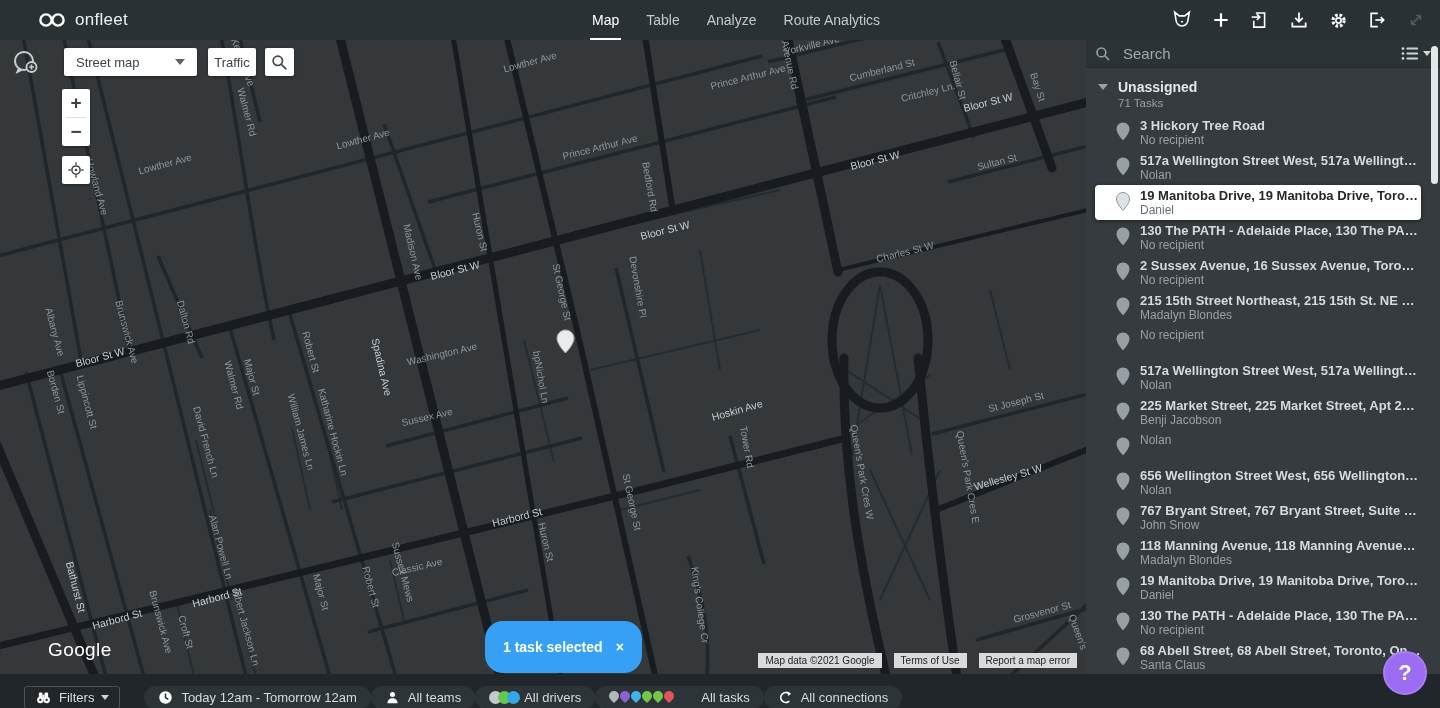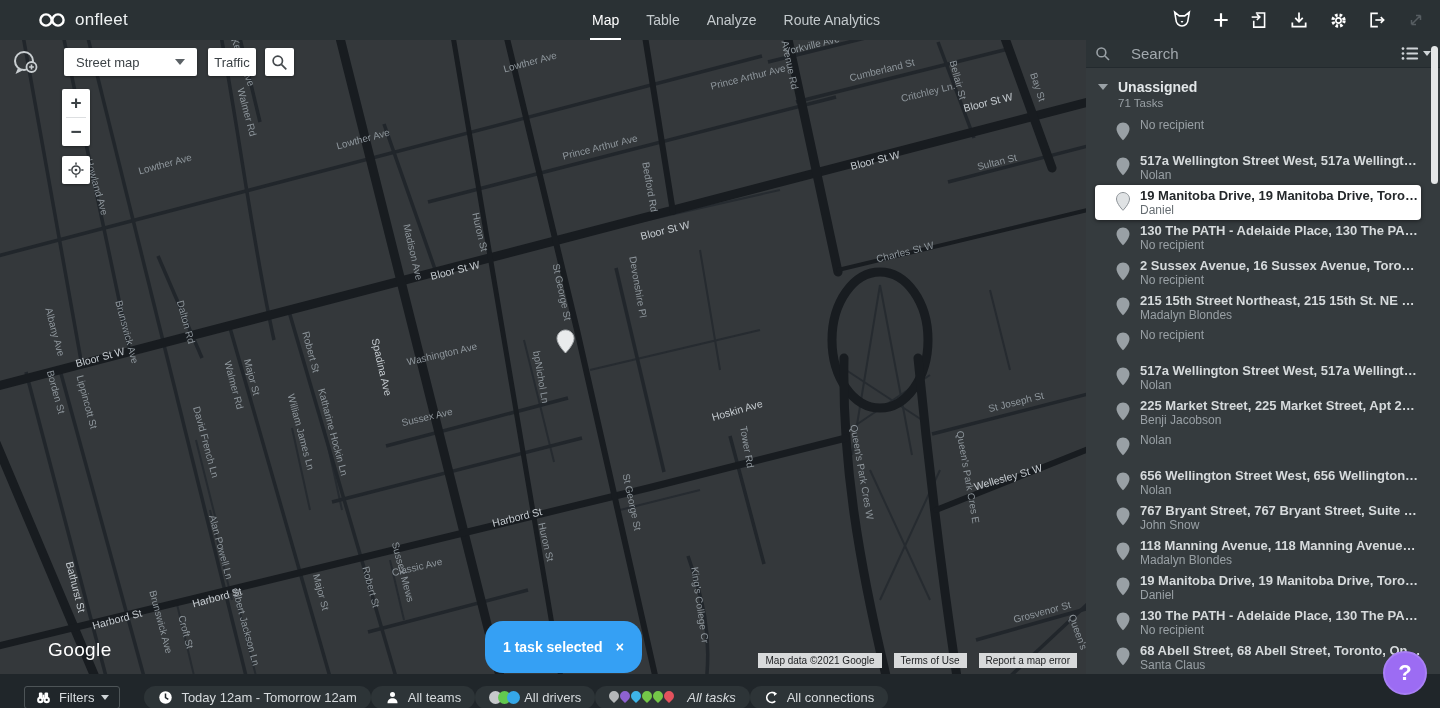--- a/index.html
+++ b/index.html
@@ -61,21 +61,21 @@
                  font-size:19px; font-weight:500; letter-spacing:.4px; }
   .attribution { position:absolute; right:9px; top:613px; display:flex; gap:12px; }
   .attribution span { background:#d8dadb; color:#1c1e20; font-size:10px;
                       padding:2px 7px; white-space:nowrap; }
   .attribution span.link { cursor:pointer; }
 
   
   .sidebar { position:absolute; left:1086px; top:40px; width:354px; height:634px;
              background:#353b3e; }
   .search-row { height:28px; background:#2c3336; border-bottom:1px solid #232a2e;
-                display:flex; align-items:center; padding:0 9px; gap:20px; }
+                display:flex; align-items:center; padding:0 9px; gap:12px; }
   .search-input { flex:1; background:transparent; border:none; outline:none;
                   color:#dfe3e5; font-size:15px; font-family:"Liberation Sans",sans-serif; }
   .search-input::placeholder { color:#a2a9ae; opacity:1; }
   .view-toggle { display:flex; align-items:center; gap:4px; cursor:pointer; }
   .caret-light { width:0; height:0; border-left:4px solid transparent;
                  border-right:4px solid transparent; border-top:5px solid #cfd4d7; }
 
   .task-scroll { position:absolute; left:0; top:28px; width:354px; height:606px;
                  overflow:hidden; }
   .group-header { padding:11px 0 6px 12px; display:flex; gap:10px; cursor:pointer; }
@@ -407,20 +407,21 @@
         <div class="group-count">71 Tasks</div>
       </span>
     </div>
     <div id="task-list">
         <div class="task">
     <span class="pin">
       <svg width="14" height="19" viewBox="0 0 14 19">
         <path d="M7,0.5 C3.4,0.5 0.5,3.4 0.5,7 C0.5,11.7 7,18.3 7,18.3 C7,18.3 13.5,11.7 13.5,7 C13.5,3.4 10.6,0.5 7,0.5 Z" fill="#99a0a5"></path>
       </svg>
     </span>
+    <div class="task-title">3 Hickory Tree Road</div>
     <div class="task-recipient">No recipient</div>
   </div>
         <div class="task">
     <span class="pin">
       <svg width="14" height="19" viewBox="0 0 14 19">
         <path d="M7,0.5 C3.4,0.5 0.5,3.4 0.5,7 C0.5,11.7 7,18.3 7,18.3 C7,18.3 13.5,11.7 13.5,7 C13.5,3.4 10.6,0.5 7,0.5 Z" fill="#99a0a5"></path>
       </svg>
     </span>
     <div class="task-title">517a Wellington Street West, 517a Wellingt…</div>
     <div class="task-recipient">Nolan</div>
@@ -598,21 +599,21 @@
 
   <div class="fpill">
     <span class="minipins" id="task-pins">
         <span class="mini-pin" style="background: rgb(180, 183, 185);"></span>
         <span class="mini-pin" style="background: rgb(142, 98, 209);"></span>
         <span class="mini-pin" style="background: rgb(62, 181, 232);"></span>
         <span class="mini-pin" style="background: rgb(116, 199, 72);"></span>
         <span class="mini-pin" style="background: rgb(116, 199, 72);"></span>
         <span class="mini-pin" style="background: rgb(228, 82, 93);"></span>
       </span>
-    <span style="margin-left:5px;font-style:italic;">All tasks</span>
+    <span style="margin-left:19px;">All tasks</span>
   </div>
 
   <div class="fpill">
     <svg width="15" height="15" viewBox="0 0 24 24">
       <path d="M18,6.2 A8,8 0 1 0 18,17.8" fill="none" stroke="#ffffff" stroke-width="2.8"></path>
       <path d="M15.5,2.5 L21,6 L16,9.5 Z" fill="#ffffff"></path>
     </svg>
     <span>All connections</span>
   </div>
 </div>

